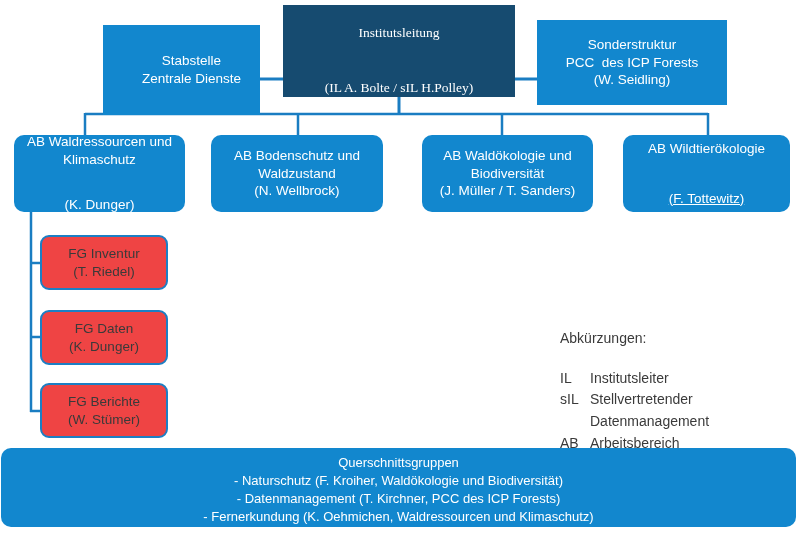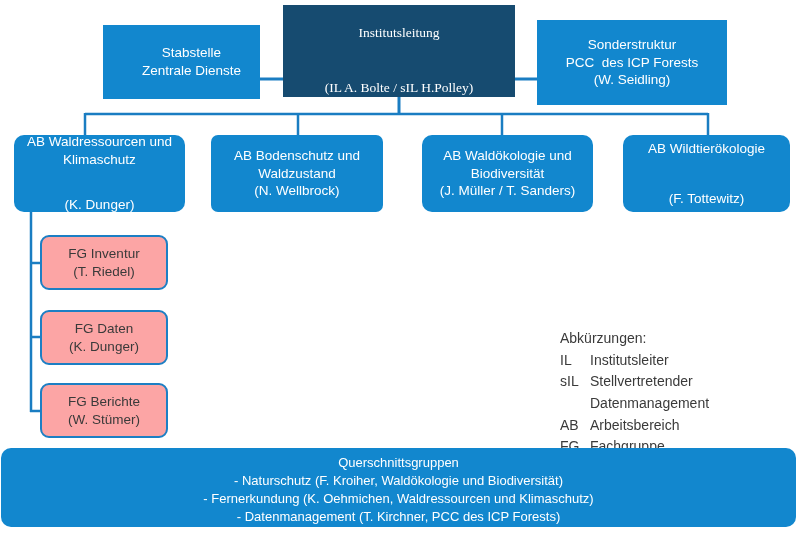--- a/index.html
+++ b/index.html
@@ -15,47 +15,47 @@
   .box {
     position: absolute; z-index: 1; box-sizing: border-box;
     display: flex; flex-direction: column; align-items: center; justify-content: center;
     text-align: center; color: #fff; line-height: 1.32;
   }
   .blue  { background: var(--primary-blue, #1287CE); }
   .navy  { background: var(--dark-navy, #164B70); }
   .pre   { white-space: pre-wrap; }
 
   
-  .staff-unit   { left: 103px; top: 25px; width: 157px; height: 74px; font-size: 13.5px; padding-left: 20px; }
+  .staff-unit   { left: 103px; top: 25px; width: 157px; height: 90px; font-size: 13.5px; padding-left: 20px; }
   .leadership   { left: 283px; top: 5px;  width: 232px; height: 92px; font-size: 13.5px; justify-content: space-between; padding-top: 19px; font-family: Liberation Serif, serif; }
   .leadership .names { margin-top: 16px; }
   .special      { left: 537px; top: 20px; width: 190px; height: 85px; font-size: 13.5px; }
 
   
   .dept { top: 135px; height: 77px; border-radius: 10px; font-size: 13.5px; padding: 4px 6px; }
   .dept1 { left: 14px;  width: 171px; gap: 28px; }
-  .dept2 { left: 211px; width: 172px; border-radius: 7px; }
+  .dept2 { left: 211px; width: 172px; }
   .dept3 { left: 422px; width: 171px; }
   .dept4 { left: 623px; width: 167px; gap: 17px; }
-  .dept4 .dept-lead { margin-top: 15px; }
+  .dept4 .dept-lead { margin-top: 15px; text-decoration: underline; }
 
   
   .fg {
     left: 40px; width: 128px; height: 55px; border-radius: 9px;
-    background: #fca5a5; border: 2px solid var(--fg-border-blue, #1C7FC4);
+    background: #ef4444; border: 2px solid var(--fg-border-blue, #1C7FC4);
     color: var(--text-dark, #3A3A3A); font-size: 13.5px;
   }
   .fg1 { top: 235px; } .fg2 { top: 310px; } .fg3 { top: 383px; justify-content: center; }
 
   
   .abbrev {
     position: absolute; left: 560px; top: 328px; z-index: 1;
     color: var(--text-dark, #3A3A3A); font-size: 14px; line-height: 1.55;
   }
-  .abbrev-title { }
+  .abbrev-title { margin-bottom: 18px; }
   .abbrev-row { display: flex; }
   .abbrev-key { width: 30px; flex: 0 0 30px; }
 
   
   .cross {
     left: 1px; top: 448px; width: 795px; height: 79px; border-radius: 10px;
     font-size: 13px; line-height: 18px; justify-content: flex-start; padding-top: 6px;
   }
 </style>
 </head>
@@ -143,17 +143,17 @@
     </div>
     <div class="abbrev-row">
       <span class="abbrev-key">FG</span>
       <span>Fachgruppe</span>
     </div>
   </div>
 
   <div class="box blue cross">
     <div>Querschnittsgruppen</div>
     <div>- Naturschutz (F. Kroiher, Waldökologie und Biodiversität)</div>
+    <div>- Datenmanagement (T. Kirchner, PCC des ICP Forests)</div>
     <div>- Fernerkundung (K. Oehmichen, Waldressourcen und Klimaschutz)</div>
-    <div>- Datenmanagement (T. Kirchner, PCC des ICP Forests)</div>
   </div>
 
 </div>
 
 </body></html>

